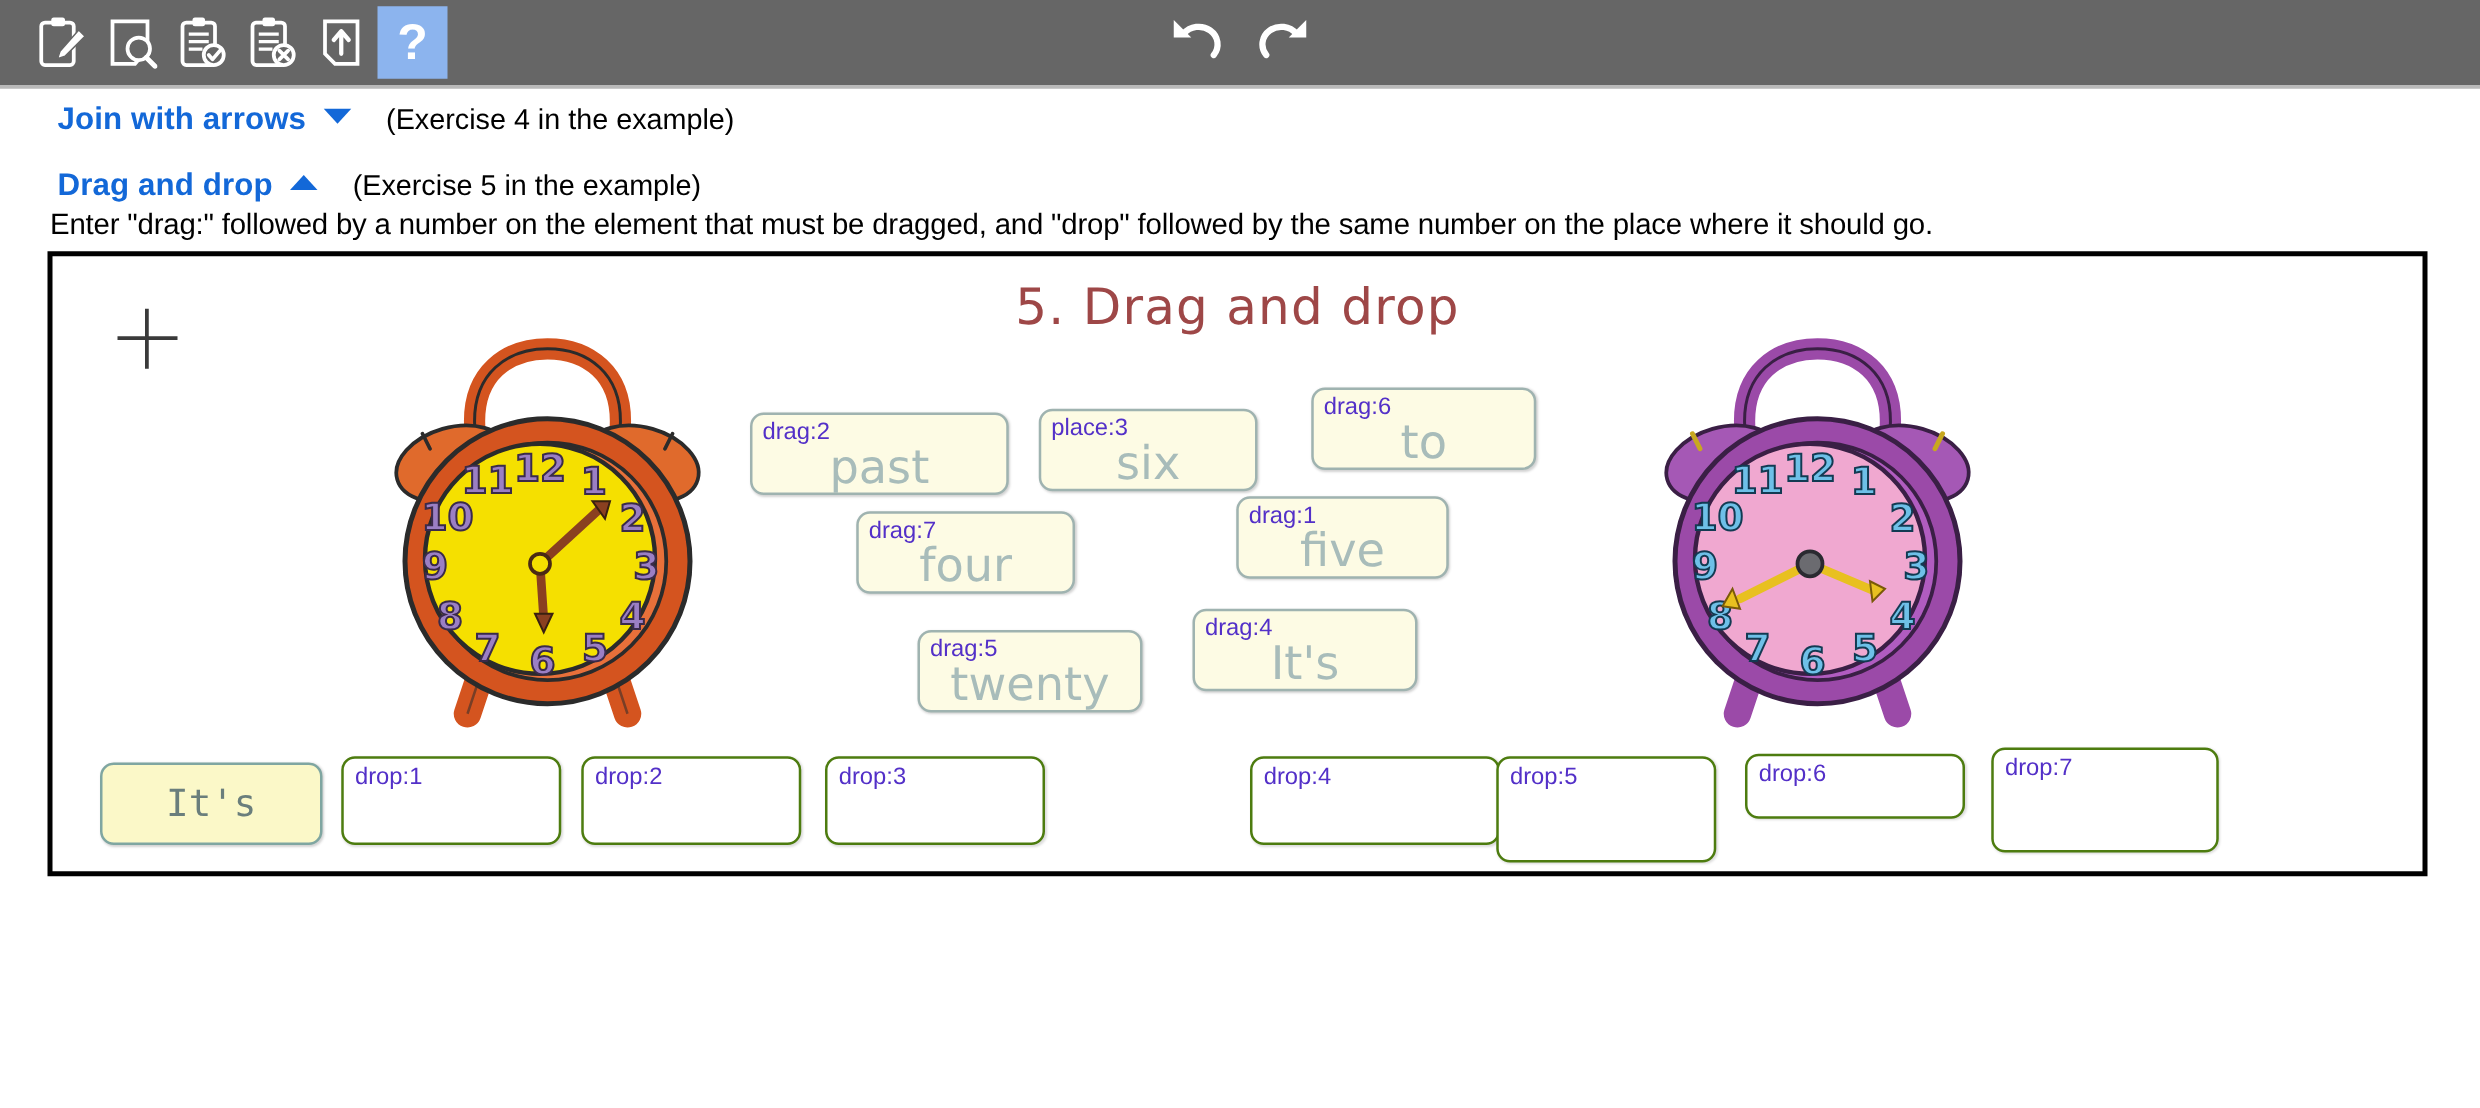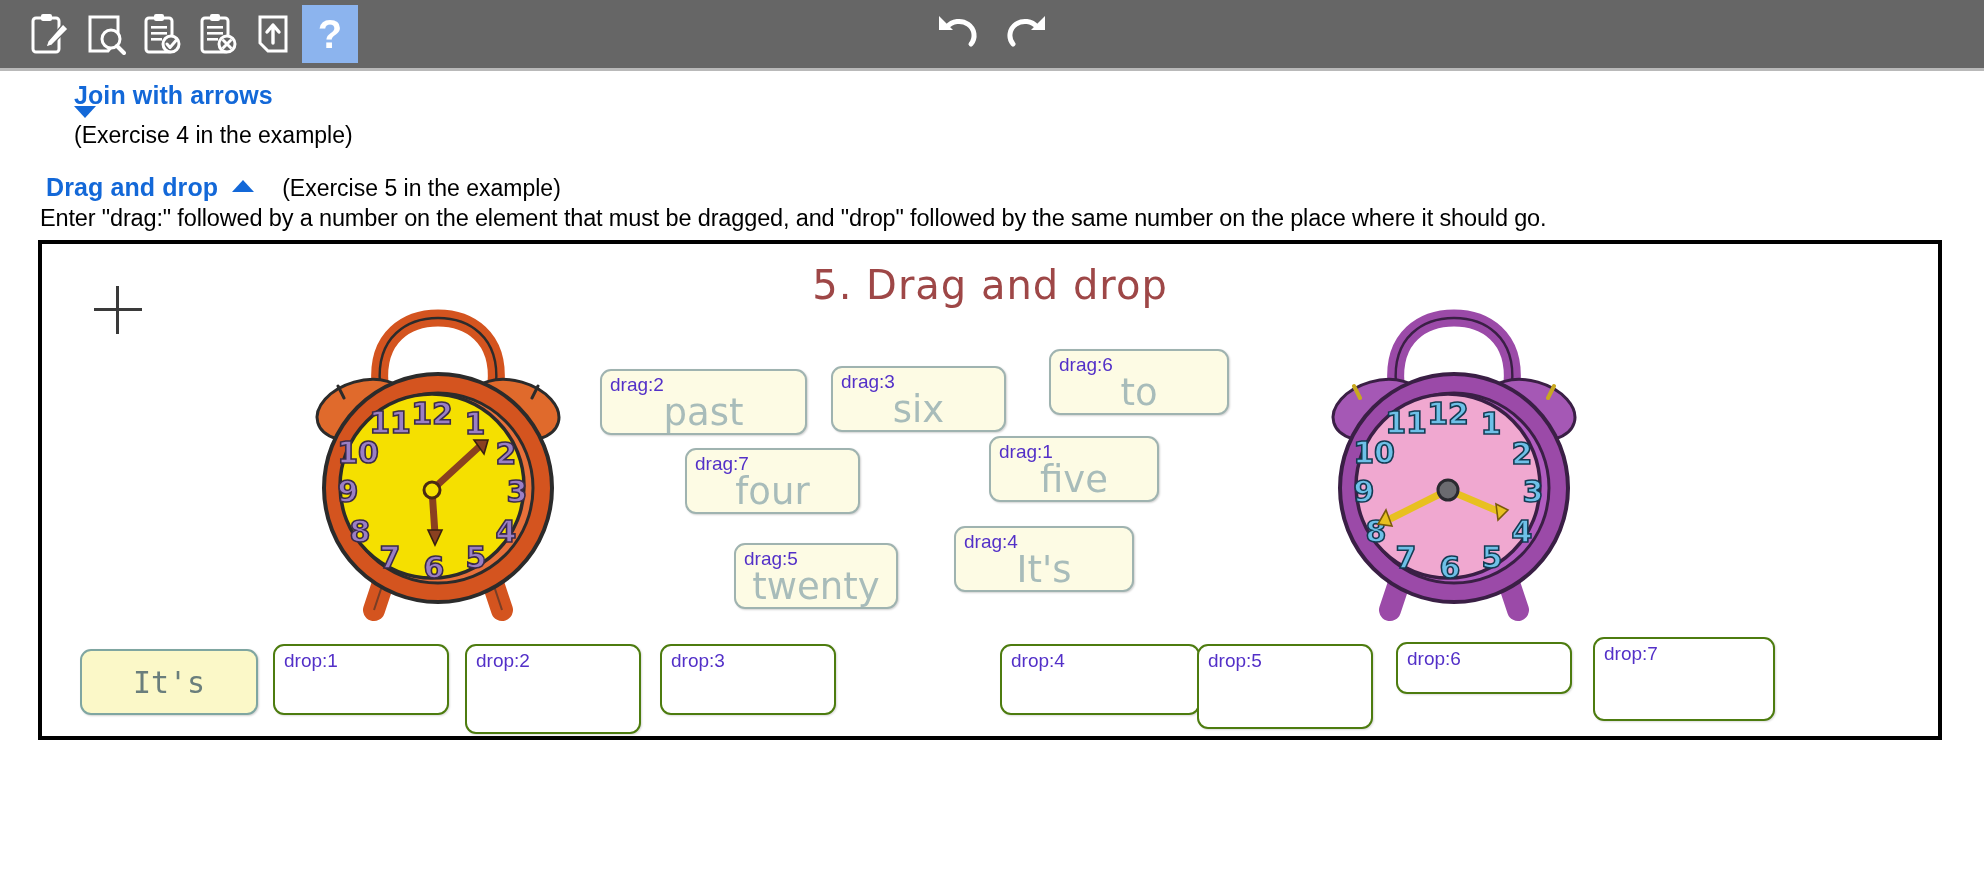--- a/index.html
+++ b/index.html
@@ -48,21 +48,21 @@
   #top-divider { height: 3px; background: #b9b9b9; }
 
   #headings {
     padding: 10px 0 0 46px;
   }
   .heading-row {
     display: flex;
     align-items: baseline;
     white-space: nowrap;
   }
-  .heading-row.first { margin-bottom: 24px; flex-direction: column; }
+  .heading-row.first { margin-bottom: 24px; }
   .section-link {
     color: #1368d8;
     font-weight: bold;
     font-size: 25px;
     cursor: pointer;
     letter-spacing: .1px;
   }
   .tri {
     width: 0; height: 0;
     margin-left: 14px;
@@ -363,58 +363,58 @@
         <circle cx="128" cy="184" r="10" fill="#6b6b70" stroke="#2a2a30" stroke-width="3"></circle>
       </svg>
     </div>
 
     <div class="drag-box" style="left:558px; top:107px; width:207px; height:66px;margin-top:18px;">
       <span class="drag-tag">drag:2</span>
       <span class="drag-word">past</span>
     </div>
 
     <div class="drag-box" style="left:789px; top:122px; width:175px; height:66px;">
-      <span class="drag-tag">drag:3</span>
+      <span class="drag-tag">place:3</span>
       <span class="drag-word">six</span>
     </div>
 
     <div class="drag-box" style="left:1007px; top:105px; width:180px; height:66px;">
       <span class="drag-tag">drag:6</span>
       <span class="drag-word">to</span>
     </div>
 
     <div class="drag-box" style="left:643px; top:204px; width:175px; height:66px;">
       <span class="drag-tag">drag:7</span>
       <span class="drag-word">four</span>
     </div>
 
     <div class="drag-box" style="left:947px; top:192px; width:170px; height:66px;">
       <span class="drag-tag">drag:1</span>
       <span class="drag-word">five</span>
     </div>
 
-    <div class="drag-box" style="left:692px; top:299px; width:164px; height:66px;">
+    <div class="drag-box" style="left:692px; top:299px; width:180px; height:66px;">
       <span class="drag-tag">drag:5</span>
       <span class="drag-word">twenty</span>
     </div>
 
     <div class="drag-box" style="left:912px; top:282px; width:180px; height:66px;">
       <span class="drag-tag">drag:4</span>
       <span class="drag-word">It's</span>
     </div>
 
     <div class="answer-box" style="left:38px; top:405px; width:178px; height:66px;">
       <span class="answer-word">It's</span>
     </div>
 
     <div class="drop-box" style="left:231px; top:400px; width:176px; height:71px;">
       <span class="drop-tag">drop:1</span>
     </div>
 
-    <div class="drop-box" style="left:423px; top:400px; width:176px; height:90px;">
+    <div class="drop-box" style="left:423px; top:400px; width:176px; height:71px;">
       <span class="drop-tag">drop:2</span>
     </div>
 
     <div class="drop-box" style="left:618px; top:400px; width:176px; height:71px;">
       <span class="drop-tag">drop:3</span>
     </div>
 
     <div class="drop-box" style="left:958px; top:400px; width:200px; height:71px;">
       <span class="drop-tag">drop:4</span>
     </div>

